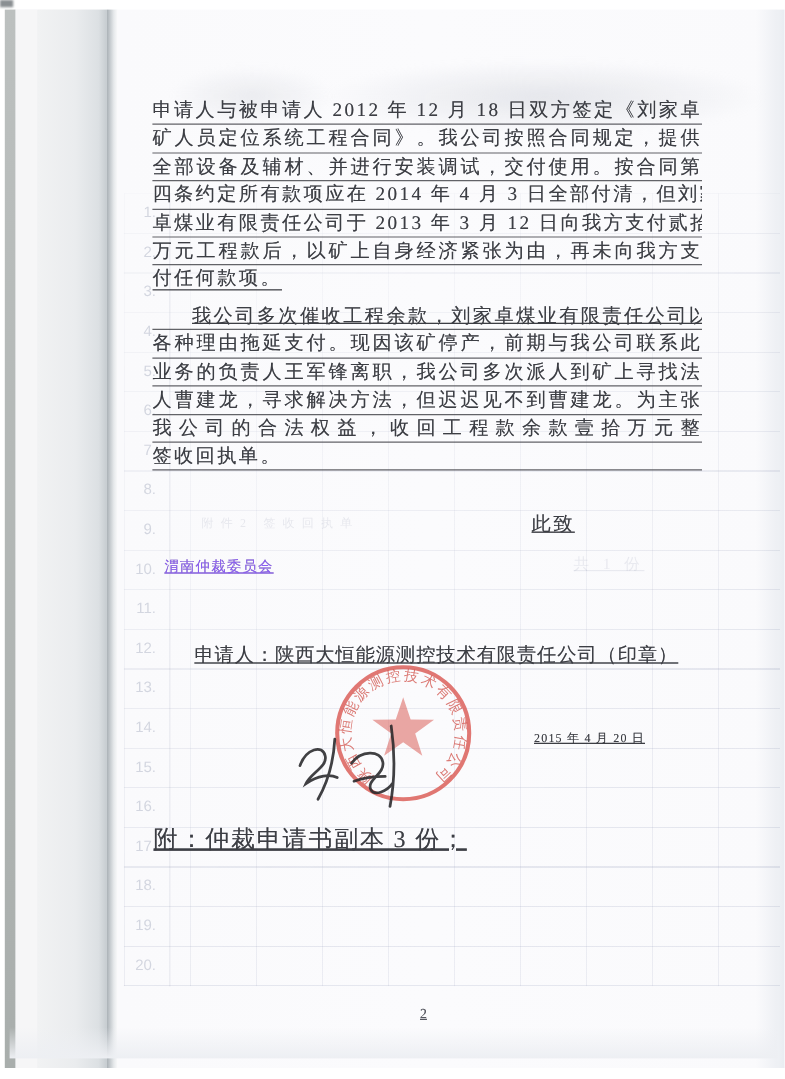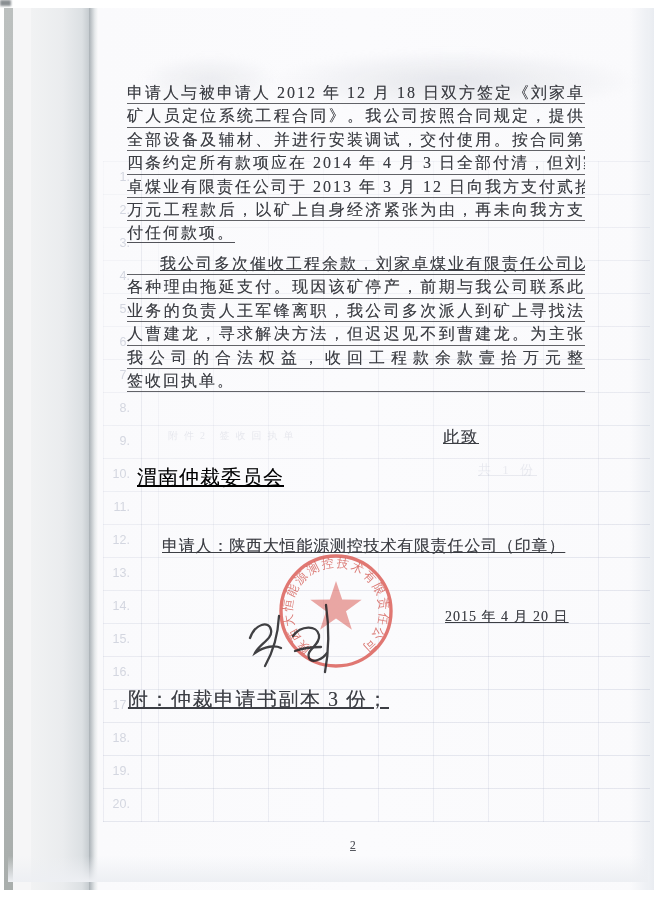--- a/index.html
+++ b/index.html
@@ -50,23 +50,23 @@
     text-shadow:0 0 .5px rgba(60,62,68,.55);}
   .para1{top:81px;}
   .para1 .bodyline:last-child{border-bottom:none;text-align-last:left;
     text-decoration:underline;text-underline-offset:4px;text-decoration-color:rgba(70,72,78,.85);}
   .para2{top:252px;}
   .para2 .bodyline:first-child{text-indent:33px;text-decoration:underline;}
   .para2 .bodyline:last-child{text-align-last:left;}
   
   .txt{position:absolute;color:#3c3e44;white-space:nowrap;text-shadow:0 0 .5px rgba(60,62,68,.5);text-decoration:underline;}
   .salute{left:443px;top:427px;font-size:16px;letter-spacing:2px;}
-  .committee{left:137px;top:464px;font-size:20px;letter-spacing:1px;color:#000000;}
+  .committee{left:137px;top:464px;font-size:12px;letter-spacing:1px;color:#8b5cf6;}
   .applicant{left:162px;top:536px;font-size:16px;letter-spacing:.8px;}
-  .date{left:445px;top:608px;font-size:14px;letter-spacing:1px;}
+  .date{left:445px;top:608px;font-size:10px;letter-spacing:1px;}
   .attach1{left:128px;top:686px;font-size:20px;letter-spacing:1.5px;}
   .attach2{left:173px;top:719px;font-size:16px;letter-spacing:1.5px;}
   .pagenum{left:350px;top:839px;font-size:11.5px;color:#565860;}
   
   .stamp{position:absolute;left:269px;top:548px;width:135px;height:135px;}
   .signature{position:absolute;left:243px;top:596px;width:100px;height:86px;}
 </style>
 </head>
 <body>
 

